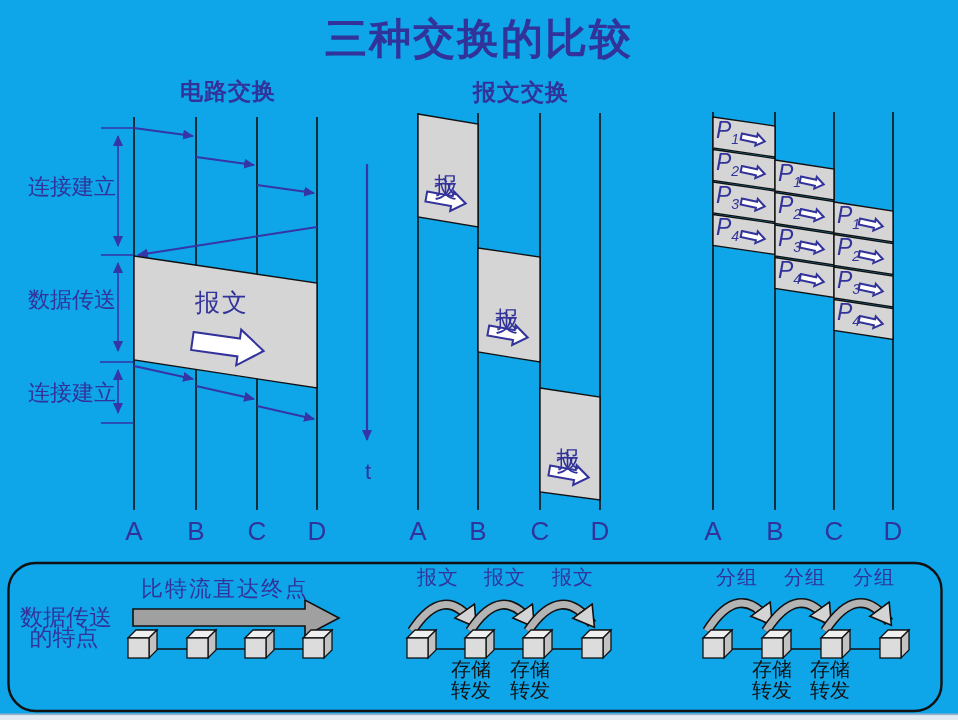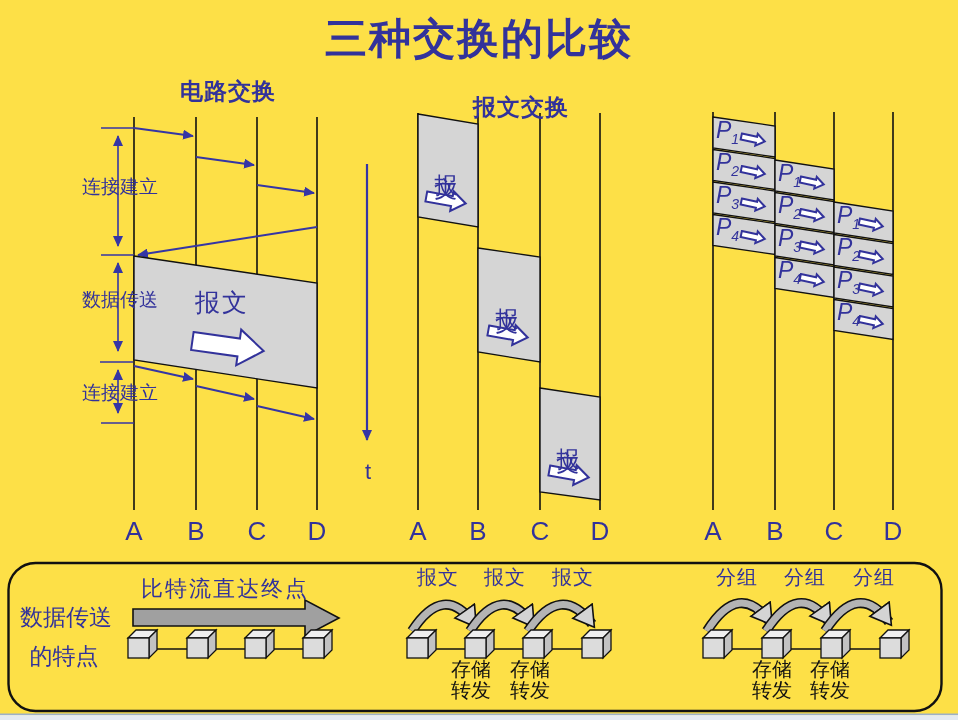--- a/index.html
+++ b/index.html
@@ -1,23 +1,23 @@
 <!DOCTYPE html>
 <html><head>
 <meta charset="utf-8">
 <style>
   html,body{margin:0;padding:0;background:#fff;}
-  #slide{position:relative;width:958px;height:720px;background:#fde047;overflow:hidden;
+  #slide{position:relative;width:958px;height:720px;background:#0ea5e9;overflow:hidden;
          font-family:"Liberation Sans", sans-serif;}
   #slide svg{position:absolute;left:0;top:0;}
   .txt{position:absolute;color:#32329B;white-space:nowrap;}
   .ctr{transform:translate(-50%,-50%);}
   .title{font-size:42px;font-weight:bold;letter-spacing:2px;}
   .hdr{font-size:23px;font-weight:bold;letter-spacing:1px;}
-  .phase{font-size:19px;margin-left:48px;}
+  .phase{font-size:22px;}
   .node{font-size:26px;}
   .msgbig{font-size:25px;letter-spacing:2px;}
   .vmsg{writing-mode:vertical-rl;text-orientation:upright;font-size:23px;letter-spacing:3px;}
   .tlab{font-size:22px;}
   .plabel{position:absolute;color:#32329B;font-size:23px;font-style:italic;line-height:23px;}
   .plabel .psub{font-size:14px;vertical-align:-6px;}
   .cap{font-size:23px;}
   .feat{font-size:22px;letter-spacing:2px;}
   .hop{font-size:20px;letter-spacing:1px;}
   .sf{position:absolute;transform:translate(-50%,0);color:#111;font-size:20px;
@@ -180,21 +180,21 @@
         <use href="#cube" x="880" y="630"></use>
   </g>
 
   <rect x="0" y="713.5" width="958" height="1.6" fill="#9DB0C8"></rect>
   <rect x="0" y="715.1" width="958" height="4.9" fill="#E4EAF2"></rect>
 </svg>
 
 <div class="txt ctr title" style="left:479px;top:39px">三种交换的比较</div>
 
 <div class="txt ctr hdr" style="left:228px;top:91px">电路交换</div>
-<div class="txt ctr hdr" style="left:521px;top:107px">报文交换</div>
+<div class="txt ctr hdr" style="left:521px;top:92px">报文交换</div>
 
 <div class="txt ctr phase" style="left:72px;top:187px">连接建立</div>
 <div class="txt ctr phase" style="left:72px;top:300px">数据传送</div>
 <div class="txt ctr phase" style="left:72px;top:393px">连接建立</div>
 
 <div class="txt ctr msgbig" style="left:222px;top:302px">报文</div>
 
 <div class="txt ctr tlab" style="left:368px;top:472px">t</div>
 
 <div class="txt ctr vmsg" style="left:447px;top:158px">报文</div>
@@ -221,21 +221,21 @@
 <div class="plabel" style="left:778px;top:162px"><span>P</span><span class="psub">1</span></div>
 <div class="plabel" style="left:778px;top:194px"><span>P</span><span class="psub">2</span></div>
 <div class="plabel" style="left:778px;top:227px"><span>P</span><span class="psub">3</span></div>
 <div class="plabel" style="left:778px;top:259px"><span>P</span><span class="psub">4</span></div>
 <div class="plabel" style="left:837px;top:204px"><span>P</span><span class="psub">1</span></div>
 <div class="plabel" style="left:837px;top:236px"><span>P</span><span class="psub">2</span></div>
 <div class="plabel" style="left:837px;top:269px"><span>P</span><span class="psub">3</span></div>
 <div class="plabel" style="left:837px;top:301px"><span>P</span><span class="psub">4</span></div>
 
 <div class="txt ctr cap" style="left:66px;top:617px">数据传送</div>
-<div class="txt ctr cap" style="left:64px;top:656px">的特点</div>
+<div class="txt ctr cap" style="left:64px;top:637px">的特点</div>
 <div class="txt ctr feat" style="left:225px;top:589px">比特流直达终点</div>
 
 <div class="txt ctr hop" style="left:438px;top:577px">报文</div>
 <div class="txt ctr hop" style="left:505px;top:577px">报文</div>
 <div class="txt ctr hop" style="left:573px;top:577px">报文</div>
 
 <div class="txt ctr hop" style="left:737px;top:577px">分组</div>
 <div class="txt ctr hop" style="left:805px;top:577px">分组</div>
 <div class="txt ctr hop" style="left:874px;top:577px">分组</div>
 

